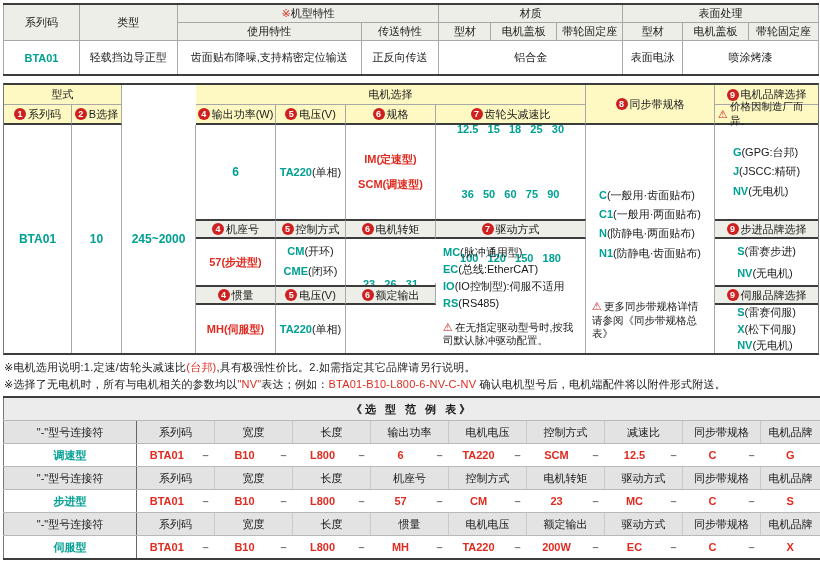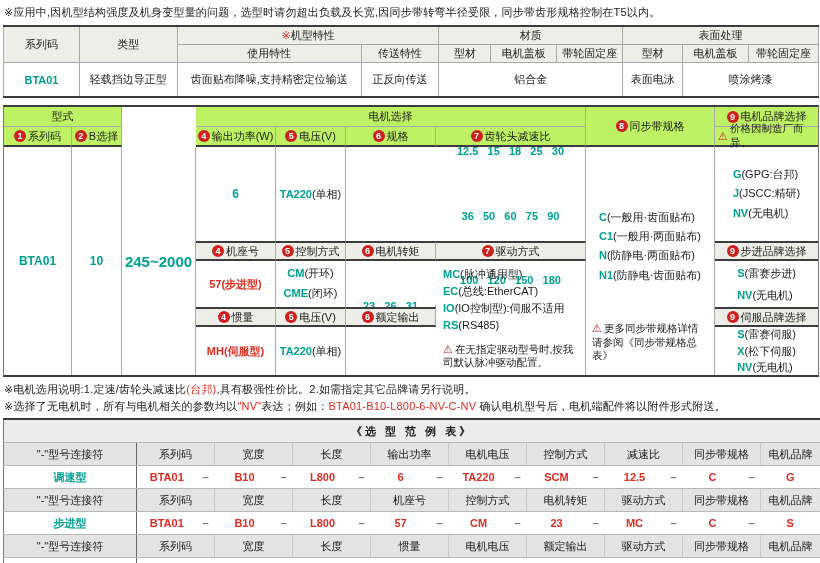--- a/index.html
+++ b/index.html
@@ -18,42 +18,41 @@
   .spec{width:816px;margin:0 0 7px 1px;border-top:2px solid #3c3c3c;border-bottom:2px solid #3c3c3c;}
   .spec td{border:1px solid #a8a8a8;text-align:center;padding:1px 2px;}
   .spec tr.hd td{background:#edeee7;height:15px;}
   .spec tr.data td{height:31px;}
   
   .sel{display:grid;grid-template-columns:68px 50px 74px 80px 70px 90px 150px 129px 103px;
        grid-template-rows:20px 20px 94px 20px 46px 20px 48px;
        border-top:2px solid #3c3c3c;border-bottom:2px solid #3c3c3c;border-left:1px solid #777;border-right:1px solid #777;
        margin-left:1px;width:814px;}
   .c{border-right:1px solid #a8a8a8;border-bottom:1px solid #a8a8a8;display:flex;align-items:center;justify-content:center;text-align:center;min-width:0;min-height:0;}
-  .hdr{background:#bef264;}
+  .hdr{background:#fef9c3;}
   .sub{background:#edeee7;border-top:2px solid #3c3c3c;border-bottom:2px solid #3c3c3c;}
   .hv{border-bottom:2px solid #3c3c3c !important;}
   .nb{border-bottom:none !important;}
   .nr{border-right:none !important;}
   .list{text-align:left;line-height:1.75;}
   .smallnote{font-size:10.5px;line-height:1.3;text-align:left;}
   
   .ex{width:817px;margin:4px 0 0 1px;border-top:2px solid #3c3c3c;border-bottom:2px solid #3c3c3c;border-left:1px solid #777;border-right:1px solid #777;table-layout:fixed;}
   .ex td{height:20px;text-align:center;border-bottom:1px solid #b8b8b8;overflow:hidden;white-space:nowrap;}
   .ex td.title{background:#ececec;font-weight:bold;letter-spacing:3px;}
   .ex tr.h td{background:#e3e3e3;}
   .ex tr.h td + td{border-left:1px solid #c9c9c9;}
   .ex td.lab{border-right:1px solid #666;}
   .ex .dash{color:#777;font-weight:bold;}
 </style>
 </head>
 <body>
 
 <div class="wrap">
 
-  <div class="note">※应用中,因机型结构强度及机身变型量的问题，选型时请勿超出负载及长宽,因同步带转弯半径受限，同步带齿形规格控制在T5以内。</div>
 
   <table class="spec">
     <colgroup>
       <col style="width:76px">
         <col style="width:98px">
         <col style="width:184px">
         <col style="width:78px">
       <col style="width:52px">
         <col style="width:66px">
         <col style="width:66px">
@@ -128,27 +127,31 @@
         <span class="circ">7</span>
         <span>齿轮头减速比</span>
       </div>
     <div class="c hdr hv nr smallnote" style="grid-area:2/9/3/10;justify-content:flex-start;padding-left:3px">
         <span class="warn">⚠</span>
         <span>价格因制造厂而异。</span>
       </div>
 
     <div class="c nb teal" style="grid-area:3/1/8/2;font-size:12px">BTA01</div>
     <div class="c nb teal" style="grid-area:3/2/8/3;font-size:12px">10</div>
-    <div class="c nb teal" style="grid-area:3/3/8/4;font-size:15px">245~2000</div>
+    <div class="c nb teal" style="grid-area:3/3/8/4;font-size:12px">245~2000</div>
 
     <div class="c nb teal" style="grid-area:3/4/4/5;font-size:12px">6</div>
     <div class="c nb" style="grid-area:3/5/4/6">
         <span class="teal">TA220</span>
         <span class="blk">(单相)</span>
       </div>
+    <div class="c nb" style="grid-area:3/6/4/7;flex-direction:column;line-height:2.3">
+      <div class="redb">IM(定速型)</div>
+      <div class="redb">SCM(调速型)</div>
+    </div>
     <div class="c nb" style="grid-area:3/7/4/8;flex-direction:column;line-height:1.9">
       <div class="teal pre">12.5   15   18   25   30</div>
       <div class="teal pre">36   50   60   75   90</div>
       <div class="teal pre">100   120   150   180</div>
     </div>
 
     <div class="c sub" style="grid-area:4/4/5/5">
         <span class="circ">4</span>
         <span>机座号</span>
       </div>

